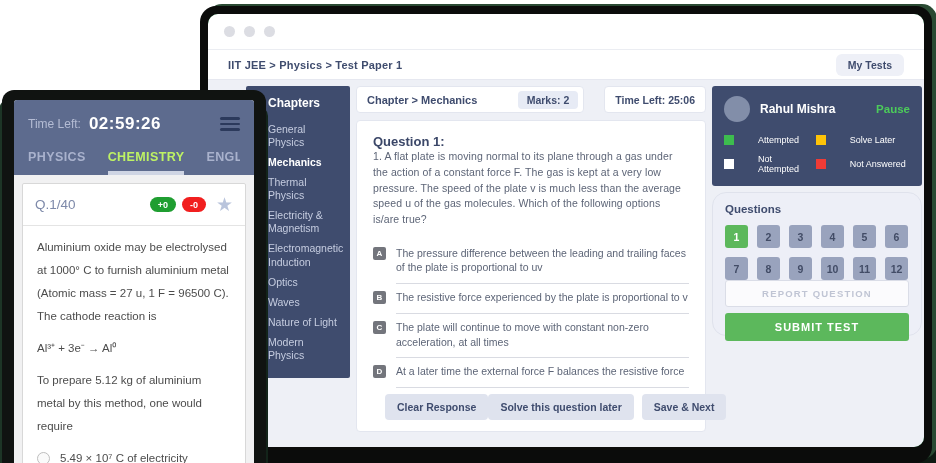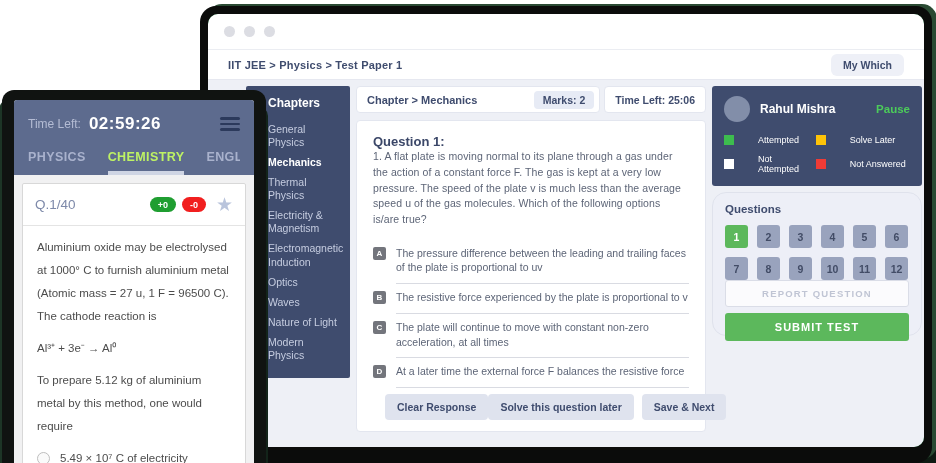--- a/index.html
+++ b/index.html
@@ -25,21 +25,21 @@
 
   
   .chapters { position:absolute; left:38px; top:6px; width:104px; background:#3f4c6e;
              border-radius:2px; padding:8px 0 12px; }
   .chapters-title { color:#fff; font-size:12px; font-weight:600; padding:2px 10px 9px 22px; }
   .chapter-item { font-size:10.5px; color:#c6cde0; padding:3.5px 10px 3.5px 22px; line-height:1.25; cursor:pointer; }
   .chapter-item.active { color:#fff; font-weight:700; }
 
   
   .qpanel { position:absolute; left:148px; top:6px; width:350px; }
-  .qpanel-header { display:flex; gap:4px;justify-content:center; }
+  .qpanel-header { display:flex; gap:20px;justify-content:center; }
   .qpanel-title-box { flex:1; background:#fff; border:1px solid #e3e6ef; border-radius:4px;
              height:27px; display:flex; align-items:center; justify-content:space-between;
              padding:0 5px 0 10px; }
   .qpanel-title { font-size:11px; font-weight:600; color:#3f4c6e; }
   .marks-pill { background:#e7ebf5; border-radius:4px; font-size:10.5px; font-weight:600;
              color:#3f4c6e; padding:3px 9px; }
   .time-box { background:#fff; border:1px solid #e3e6ef; border-radius:4px; height:27px;
              display:flex; align-items:center; padding:0 10px; font-size:10.5px; font-weight:700;
              color:#3f4c6e; white-space:nowrap; }
   .qcard { margin-top:7px; background:#fff; border:1px solid #e3e6ef; border-radius:4px;
@@ -119,21 +119,21 @@
     <div class="browser-inner">
 
       <div class="chrome-bar">
         <span class="dot"></span>
         <span class="dot"></span>
         <span class="dot"></span>
       </div>
 
       <div class="toolbar">
         <span class="breadcrumb">IIT JEE &gt; Physics &gt; Test Paper 1</span>
-        <span class="my-tests">My Which</span>
+        <span class="my-tests">My Tests</span>
       </div>
 
       <div class="page">
 
         <div class="chapters">
           <div class="chapters-title">Chapters</div>
           <div class="chapter-item">General Physics</div>
           <div class="chapter-item active">Mechanics</div>
           <div class="chapter-item">Thermal Physics</div>
           <div class="chapter-item">Electricity &amp; Magnetism</div>

